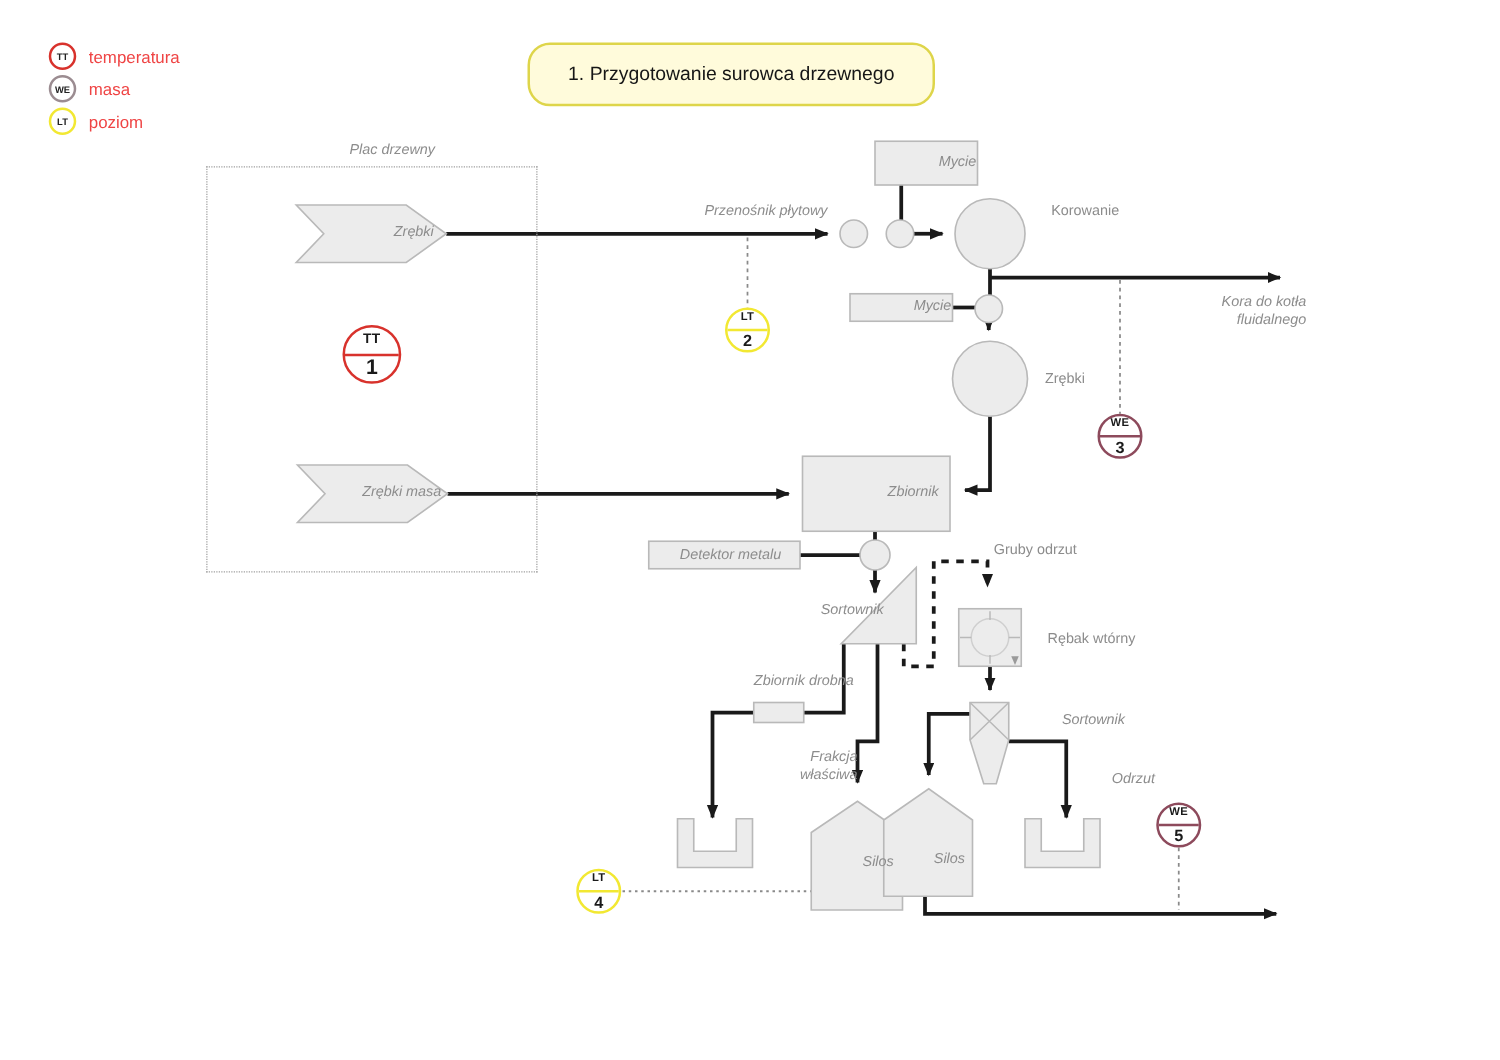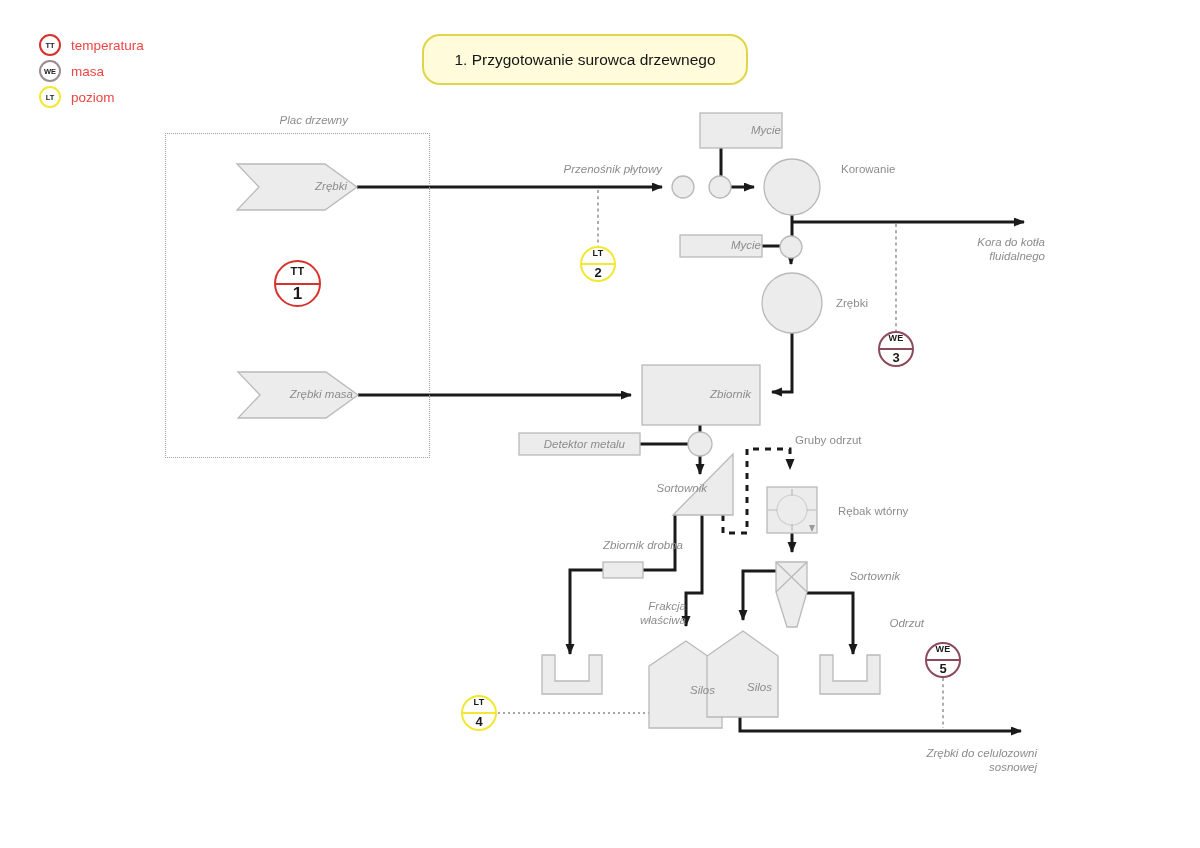--- a/index.html
+++ b/index.html
@@ -176,15 +176,14 @@
   <div class="lbl c" style="left:519px;top:438px;width:106px;">Detektor metalu</div>
   <div class="lbl c" style="left:607px;top:482px;width:100px;">Sortownik</div>
   <div class="lbl" style="left:795px;top:434px;">Gruby odrzut</div>
   <div class="lbl" style="left:838px;top:505px;">Rębak wtórny</div>
   <div class="lbl c" style="left:800px;top:570px;width:100px;">Sortownik</div>
   <div class="lbl c" style="left:563px;top:539px;width:120px;">Zbiornik drobna</div>
   <div class="lbl c" style="left:611px;top:600px;width:75px;">Frakcja właściwa</div>
   <div class="lbl c" style="left:655px;top:684px;width:60px;">Silos</div>
   <div class="lbl c" style="left:712px;top:681px;width:60px;">Silos</div>
   <div class="lbl c" style="left:844px;top:617px;width:80px;">Odrzut</div>
-  <div class="lbl c" style="left:877px;top:747px;width:160px;">Zrębki do celulozowni sosnowej</div>
 
 </div>
 
 </body></html>

